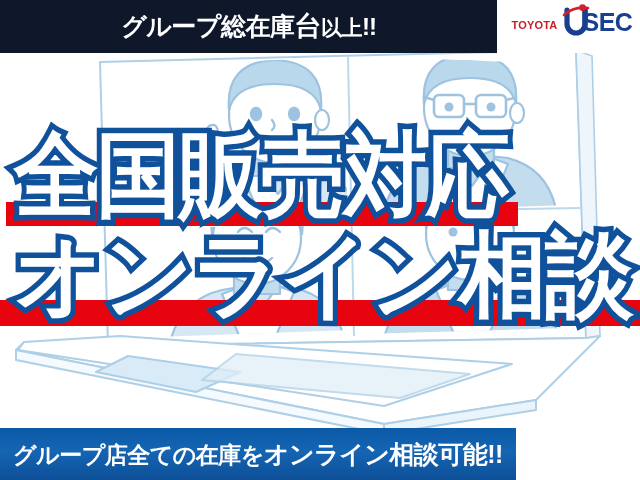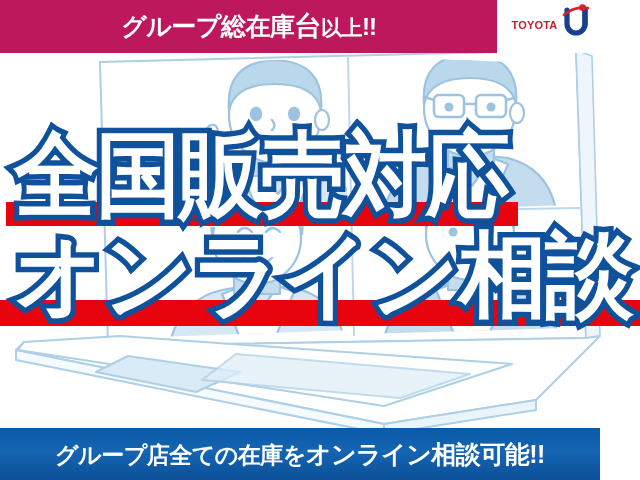--- a/index.html
+++ b/index.html
@@ -9,21 +9,21 @@
     font-family:"Liberation Sans","DejaVu Sans",sans-serif;
   }
   #stage{position:relative;width:640px;height:480px;overflow:hidden;background:#fff;}
 
   
   #art{position:absolute;inset:0;width:640px;height:480px;}
 
   
   .top-banner{
     position:absolute;left:0;top:0;width:497px;height:53px;
-    background:#be185d;
+    background:#0f172a;
     display:flex;align-items:center;justify-content:center;
     z-index:5;
   }
   .top-banner-text{
     color:#ffffff;font-weight:bold;white-space:nowrap;
     letter-spacing:-0.5px;line-height:1;
     display:flex;align-items:baseline;
   }
   .tb-a{font-size:25px;}
   .tb-num{font-size:34px;letter-spacing:-1px;}
@@ -52,21 +52,21 @@
 
   
   .headline{position:absolute;left:0;top:0;width:640px;height:480px;z-index:4;pointer-events:none;}
 
   .redbar{position:absolute;background:#e8040f;z-index:3;}
   .redbar-1{left:6px;top:202px;width:512px;height:24px;}
   .redbar-2{left:0px;top:300px;width:640px;height:26px;}
 
   
   .bottom-banner{
-    position:absolute;left:0;bottom:0;width:600px;height:52px;
+    position:absolute;left:0;bottom:0;width:516px;height:52px;
     background:linear-gradient(180deg,#0a5aa8 0%,#1565b3 45%,#0d4f97 100%);
     display:flex;align-items:center;justify-content:center;z-index:5;
   }
   .bottom-banner-text{
     color:#ffffff;font-size:23px;font-weight:bold;white-space:nowrap;
     letter-spacing:-0.5px;
   }
   .bb-big{font-size:25px;}
 </style>
 </head>
@@ -213,20 +213,21 @@
 
   <div class="logo-panel">
     <div class="logo">
       <span class="logo-toyota">TOYOTA</span>
       <svg class="logo-u" width="34" height="34" viewBox="0 0 34 34">
         <path d="M7 6 v14 a9 9 0 0 0 18 0 V6" fill="none" stroke="#1b3f8f" stroke-width="5.2" stroke-linecap="round"></path>
         <path d="M25 5 v16" fill="none" stroke="#1b3f8f" stroke-width="5.2" stroke-linecap="round"></path>
         <path d="M4 11 q10 -9 24 -7" fill="none" stroke="#d4202a" stroke-width="2.6" stroke-linecap="round"></path>
         <circle cx="22.5" cy="3.6" r="3.4" fill="#d4202a"></circle>
       </svg>
+      <span class="logo-sec">SEC</span>
     </div>
   </div>
 
   <div class="bottom-banner">
     <div class="bottom-banner-text">
       <span>グループ店全ての在庫を</span><span class="bb-big">オンライン相談可能</span><span class="bb-big">!!</span>
     </div>
   </div>
 
 </div>

